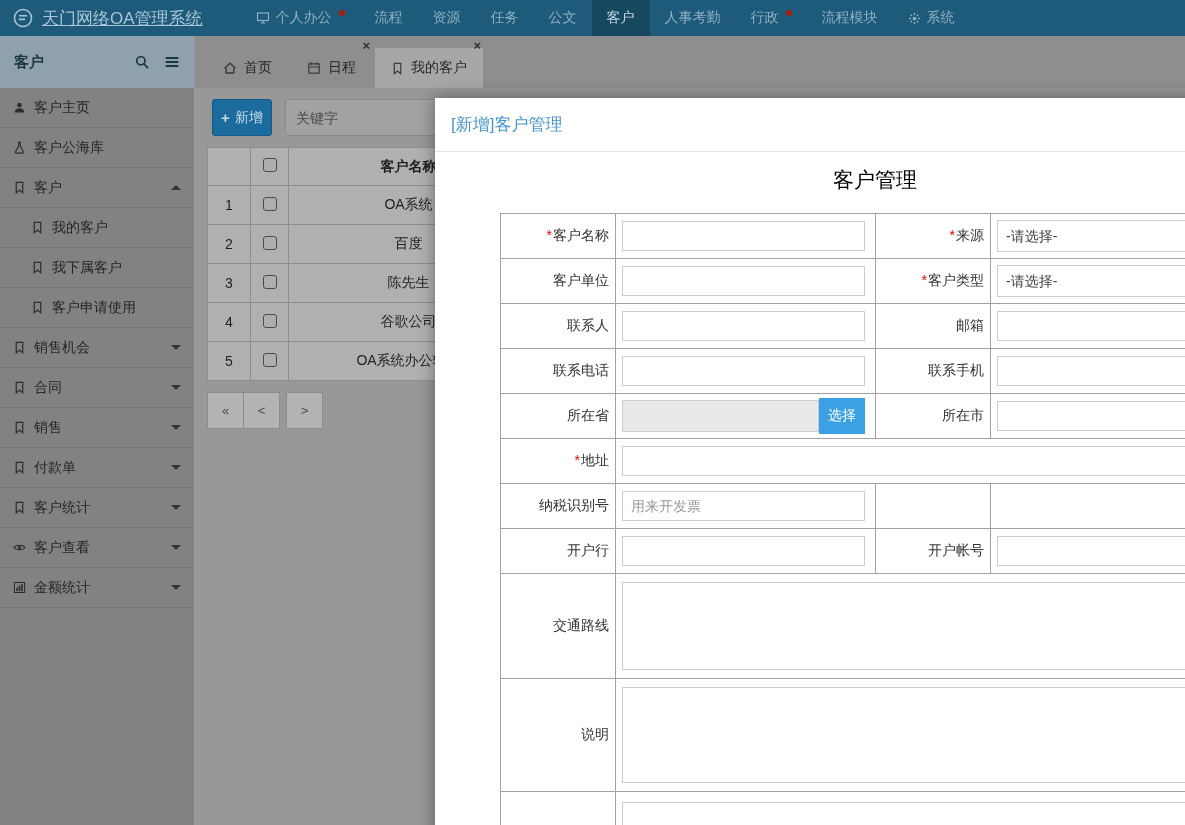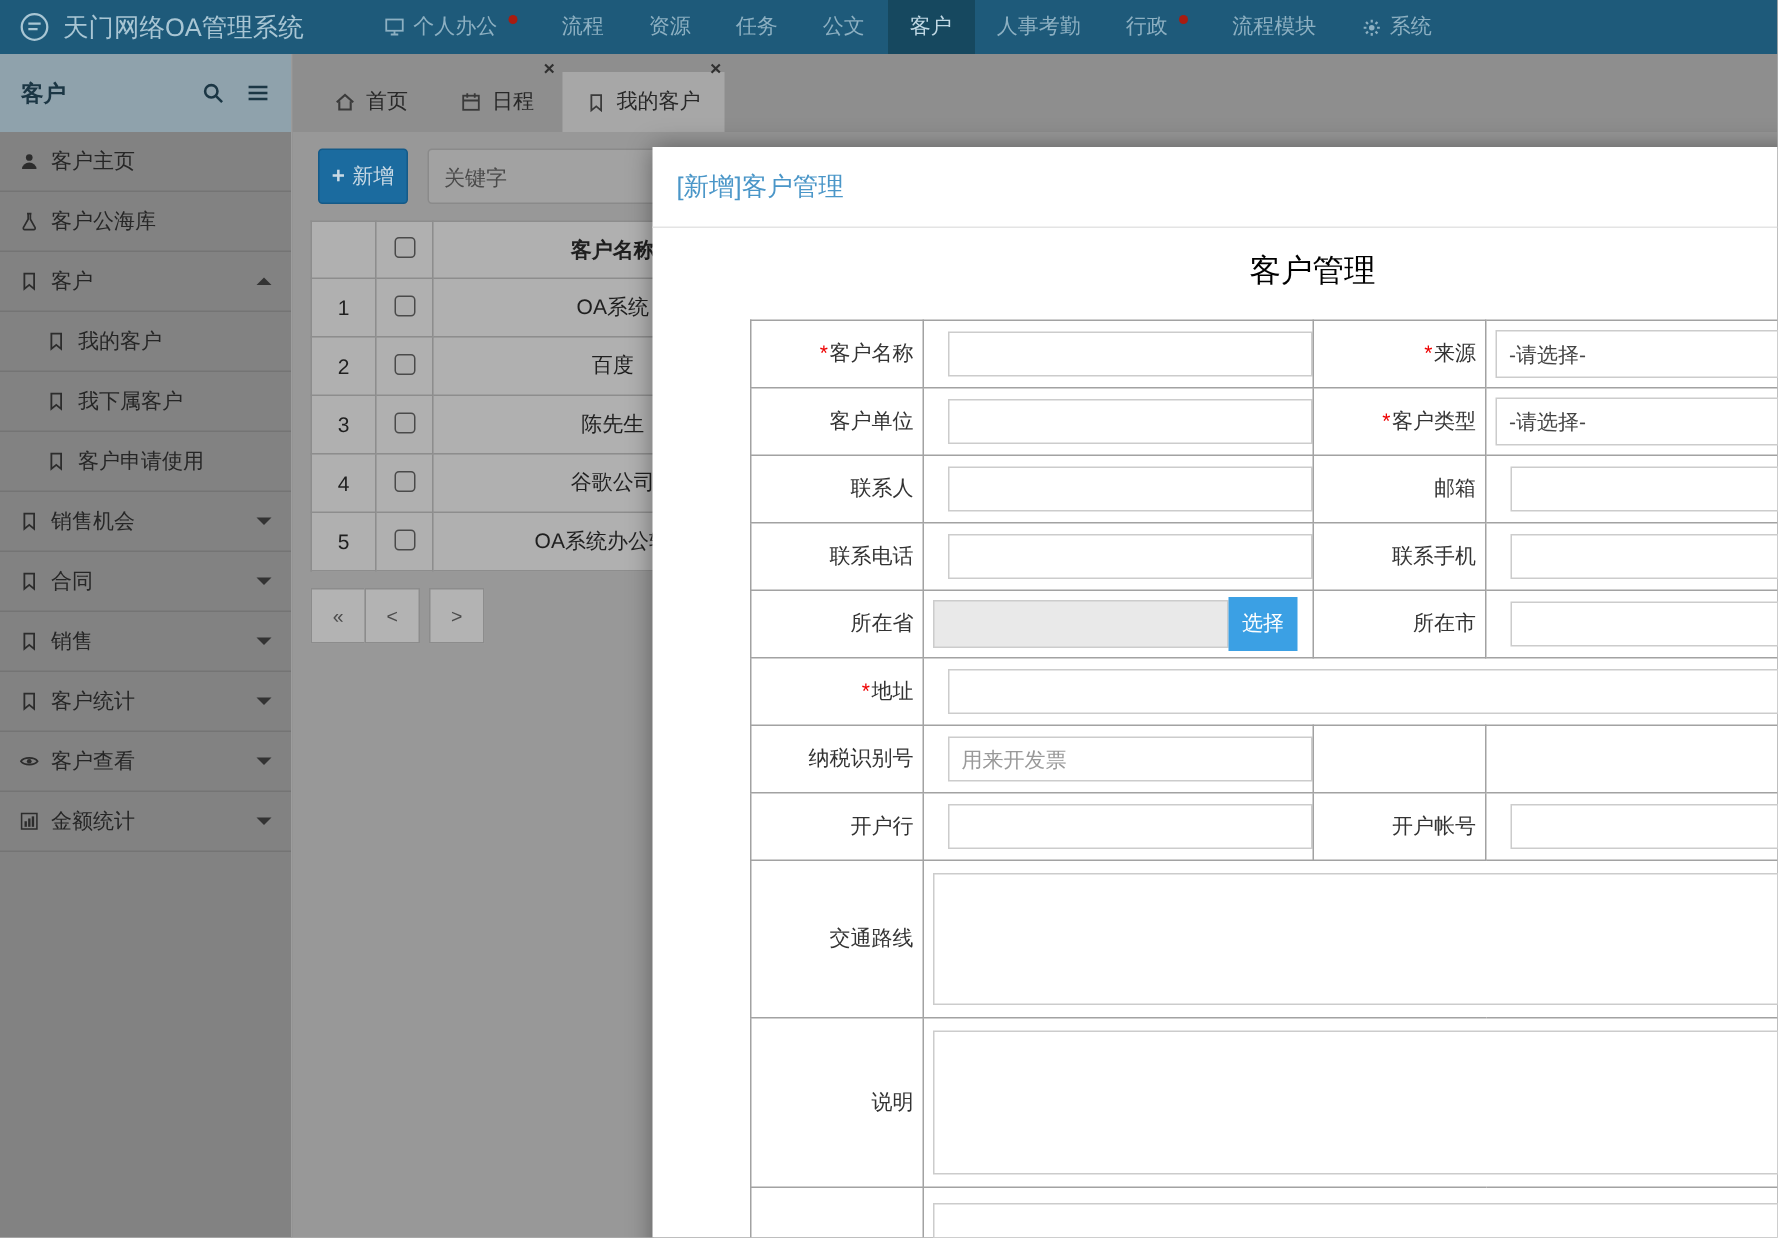--- a/index.html
+++ b/index.html
@@ -3,21 +3,21 @@
 <meta charset="utf-8">
 <style>
   * { margin:0; padding:0; box-sizing:border-box; }
   body { background:#666; }
   .canvas{ position:relative; width:1185px; height:825px; overflow:hidden;
            background:#989898; font-family:"Liberation Sans","DejaVu Sans",sans-serif; }
 
   
   .topbar{ position:absolute; left:0; top:0; width:1185px; height:36px; background:#1e5a7a;
            display:flex; align-items:stretch; z-index:3; }
-  .logo{ display:flex; align-items:center; gap:8px; padding:0 12px; color:#a9c6d4; font-size:17px; white-space:nowrap; }
+  .logo{ display:flex; align-items:center; gap:8px; padding:0 12px; color:#a9c6d4; font-size:17px; white-space:nowrap;text-decoration:underline; }
   .topmenu{ display:flex; margin-left:26px; }
   .menu-item{ display:flex; align-items:center; gap:6px; padding:0 15px; font-size:14px;
               color:#8db0c2; cursor:pointer; white-space:nowrap; }
   .menu-item.active{ background:#16485f; color:#c0d8e4; }
   .reddot{ width:6px; height:6px; border-radius:50%; background:#a81c10; margin-left:1px; transform:translateY(-5px); }
 
   
   .sidebar{ position:absolute; left:0; top:36px; width:195px; height:789px; background:#828282;
             border-right:1px solid #9c9c9c; z-index:2; }
   .side-header{ height:52px; background:#8fa2ac; display:flex; align-items:center; gap:14px;
@@ -73,21 +73,21 @@
   
   .modal{ position:absolute; left:435px; top:98px; width:880px; height:790px; background:#fff;
           box-shadow:0 0 16px rgba(0,0,0,.4); z-index:10; }
   .modal-header{ height:54px; border-bottom:1px solid #e4e4e4; display:flex; align-items:center;
                  padding:0 16px; font-size:17px; color:#4a96c8; }
   .form-title{ position:absolute; top:68px; left:0; width:100%; text-align:center; font-size:21px; color:#000; }
   .ftable{ position:absolute; left:65px; top:115px; width:750px; border-collapse:collapse; table-layout:fixed; }
   .ftable td{ border:1px solid #a2a2a2; padding:0; vertical-align:middle; }
   td.lbl{ text-align:right; padding-right:6px; font-size:14px; color:#333; white-space:nowrap; }
   .req{ color:#e00; margin-right:1px; }
-  .fin{ display:block; height:30px; border:1px solid #ccc; margin:7px 16px; width:243px;
+  .fin{ display:block; height:30px; border:1px solid #ccc; margin:7px 6px; width:243px;
         font-size:14px; padding:0 8px; font-family:inherit; background:#fff; }
   .fin::placeholder{ color:#999; opacity:1; }
   .fin.wide{ width:598px; }
   .fsel{ height:32px; border:1px solid #ccc; margin:6px; width:243px; font-size:14px; color:#444;
          line-height:30px; padding-left:8px; cursor:pointer; background:#fff; }
   .prov-wrap{ display:flex; align-items:center; margin:4px 6px; }
   .prov-in{ height:32px; width:197px; border:1px solid #ccc; background:#e9e9e9; font-size:14px;
             padding:0 8px; font-family:inherit; }
   .btn-choose{ height:36px; width:46px; background:#3ba0e4; border:none; color:#fff; font-size:14px;
                cursor:pointer; font-family:inherit; }
@@ -252,20 +252,29 @@
         </span>
       <span>销售</span>
       <span class="caret down"></span>
     </div>
     <div class="side-item">
       <span class="side-icon">
           <svg width="13" height="13" viewBox="0 0 14 14">
             <path d="M3.5 1.5h7v11L7 9.6l-3.5 2.9z" fill="none" stroke="currentColor" stroke-width="1.3"></path>
           </svg>
         </span>
+      <span>付款单</span>
+      <span class="caret down"></span>
+    </div>
+    <div class="side-item">
+      <span class="side-icon">
+          <svg width="13" height="13" viewBox="0 0 14 14">
+            <path d="M3.5 1.5h7v11L7 9.6l-3.5 2.9z" fill="none" stroke="currentColor" stroke-width="1.3"></path>
+          </svg>
+        </span>
       <span>客户统计</span>
       <span class="caret down"></span>
     </div>
     <div class="side-item">
       <span class="side-icon">
           <svg width="13" height="13" viewBox="0 0 14 14">
             <path d="M1 7c2.2-3.2 9.8-3.2 12 0-2.2 3.2-9.8 3.2-12 0z" fill="none" stroke="currentColor" stroke-width="1.2"></path>
             <circle cx="7" cy="7" r="1.7" fill="currentColor"></circle>
           </svg>
         </span>

